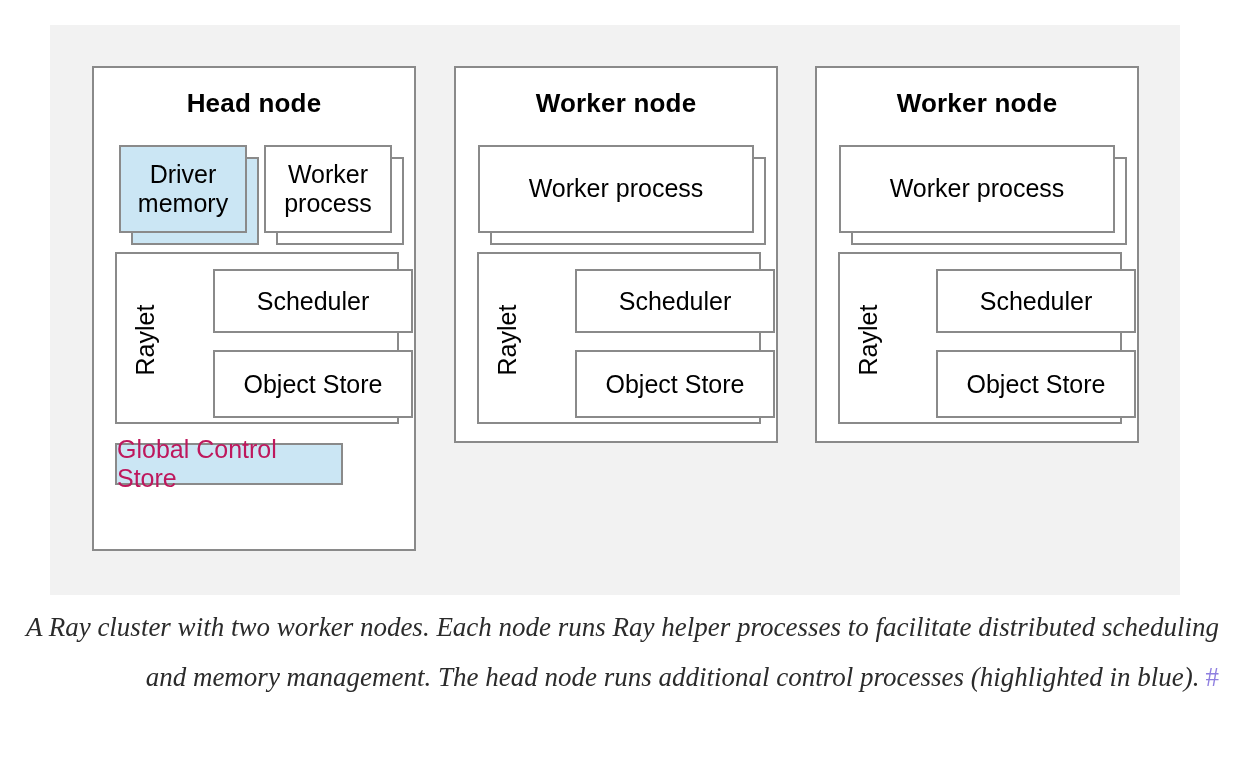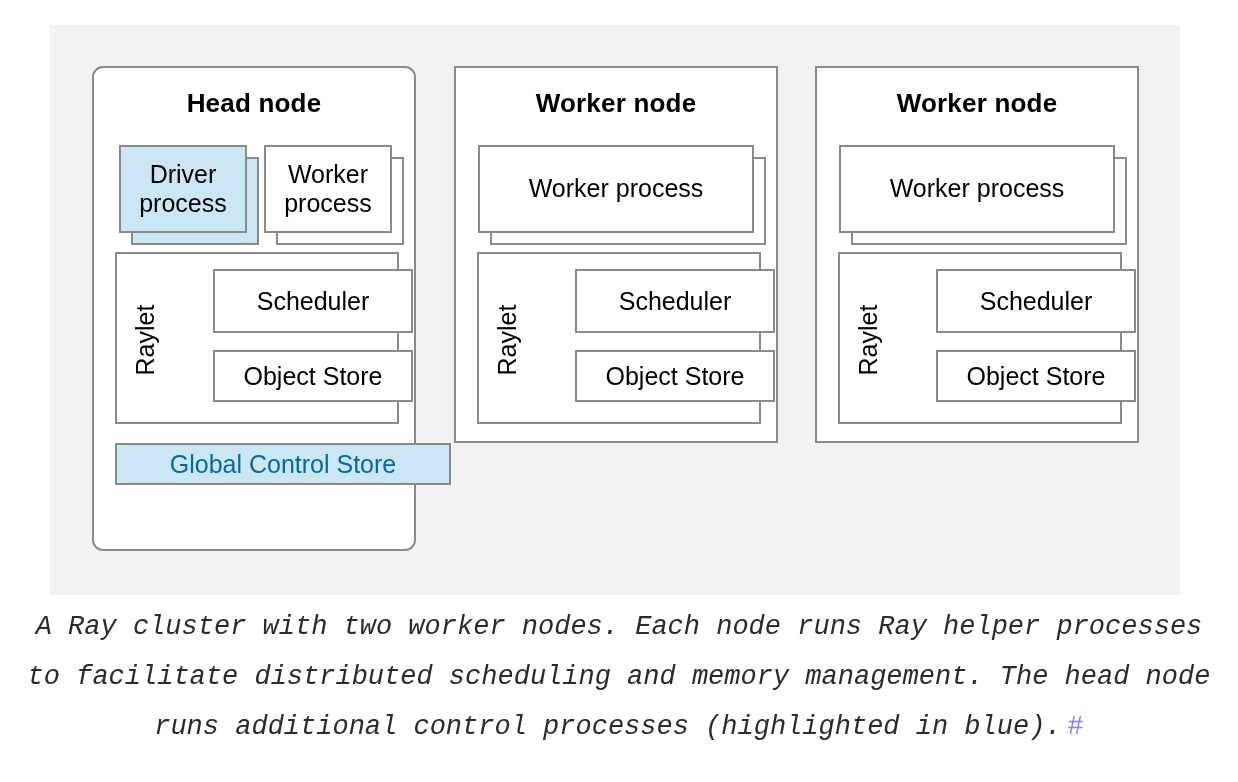--- a/index.html
+++ b/index.html
@@ -26,21 +26,21 @@
   }
 
   
   .node-box {
     position: absolute;
     top: 41px;                 
     background: #ffffff;
     border: 2px solid #8a8a8a;
     box-sizing: border-box;
   }
-  #node-head   { left: 42px;  width: 324px; height: 485px; border-radius: 11px; }   
+  #node-head   { left: 42px;  width: 324px; height: 485px; }   
   #node-w1     { left: 404px; width: 324px; height: 377px; }   
   #node-w2     { left: 765px; width: 324px; height: 377px; }   
 
   .node-title {
     position: absolute;
     left: 0; right: 0;
     top: 20px;
     text-align: center;
     font-size: 26px;
     font-weight: bold;
@@ -126,48 +126,48 @@
     box-sizing: border-box;
     background: #ffffff;
     display: flex;
     align-items: center;
     justify-content: center;
     font-size: 25px;
     color: #000000;
     margin-left: 20px;
   }
   .raylet-inner.slot-1 { top: 15px; height: 64px; }
-  .raylet-inner.slot-2 { top: 96px; height: 52px; }
+  .raylet-inner.slot-2 { top: 96px; height: 68px; }
 
   
   .control-bar {
     position: absolute;
     left: 21px;
-    width: 336px;
+    width: 228px;
     height: 42px;
     background: #cbe6f4;
     border: 2px solid #8a8a8a;
     box-sizing: border-box;
     display: flex;
     align-items: center;
     justify-content: center;
     font-size: 25px;
-    color: #0369a1;
+    color: #be185d;
   }
   #bar-gcs        { top: 375px; }   
   #bar-autoscaler { top: 431px; }   
 
   
   #caption {
     position: absolute;
     left: 19px;
     top: 602px;
     width: 1200px;
-    text-align: center;
-    font-family: Liberation Mono, monospace;
+    text-align: right;
+    font-family: Liberation Serif, serif;
     font-style: italic;
     font-size: 27px;
     line-height: 50px;
     color: #2b2b2b;
     font-stretch: condensed;
   }
   #caption .anchor-hash {
     color: #8f7fe0;
     font-style: normal;
     font-weight: 400;
@@ -179,21 +179,21 @@
 </head>
 <body>
 
 <div id="figure-panel">
 
   <div class="node-box" id="node-head">
     <div class="node-title">Head node</div>
 
     <div class="proc-stack blue" id="proc-driver">
       <div class="card-back"></div>
-      <div class="card-front">Driver process</div>
+      <div class="card-front">Driver memory</div>
     </div>
 
     <div class="proc-stack" id="proc-worker-head">
       <div class="card-back"></div>
       <div class="card-front">Worker process</div>
     </div>
 
     <div class="raylet-box" id="raylet-head">
       <div class="raylet-label">Raylet</div>
       <div class="raylet-inner slot-1">Scheduler</div>

